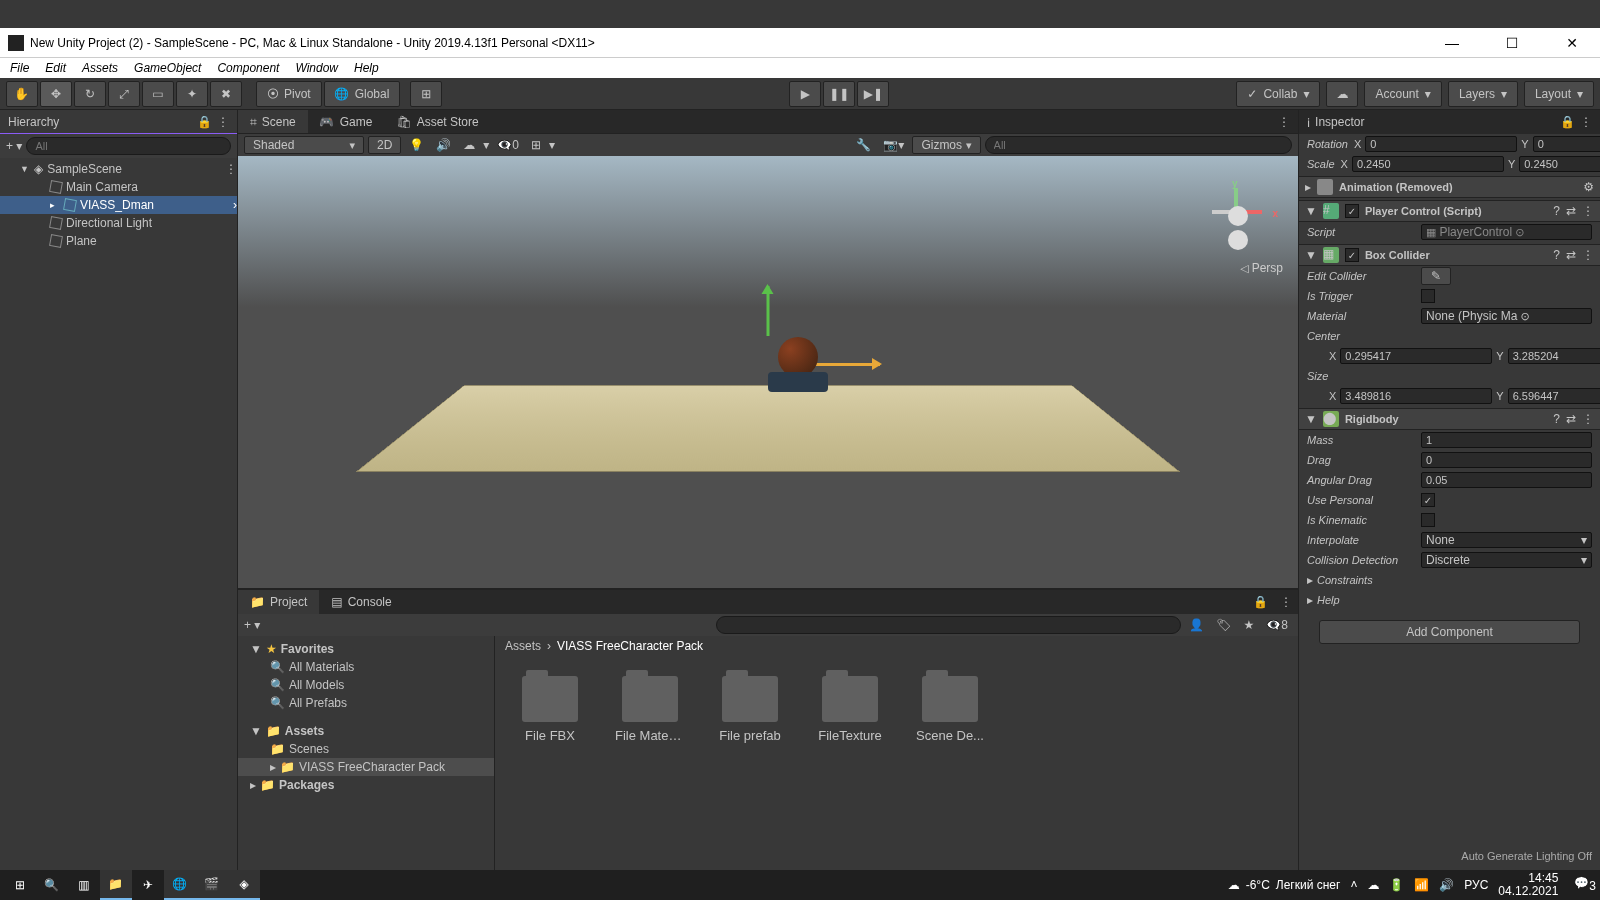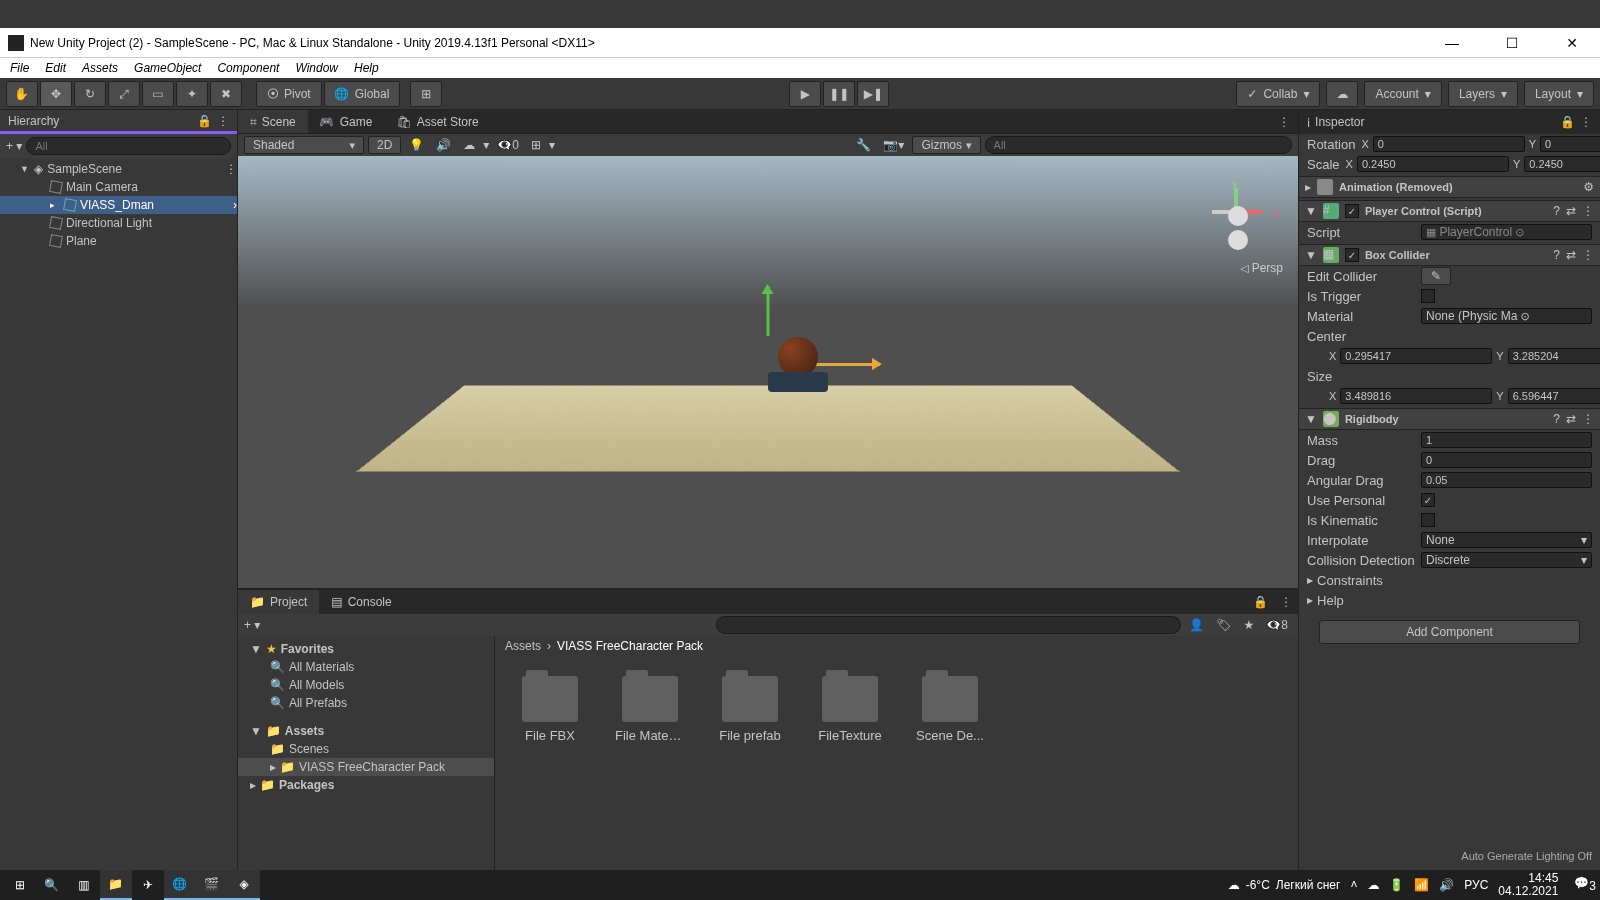--- a/index.html
+++ b/index.html
@@ -16,21 +16,21 @@
 .tool-btn.active { background: #5a5a5a; }
 .tool-group { display: flex; gap: 2px; }
 .tool-pill { height: 26px; background: #4b4b4b; border: 1px solid #222; border-radius: 2px; display: flex; align-items: center; padding: 0 10px; gap: 5px; cursor: pointer; }
 .spacer { flex: 1; }
 .play-controls { display: flex; gap: 2px; }
 .play-btn { width: 32px; height: 26px; background: #4b4b4b; border: 1px solid #222; border-radius: 2px; display: flex; align-items: center; justify-content: center; cursor: pointer; }
 .right-tools { display: flex; gap: 6px; }
 .dropdown-btn { height: 26px; background: #4b4b4b; border: 1px solid #222; border-radius: 2px; display: flex; align-items: center; padding: 0 10px; gap: 6px; cursor: pointer; }
 .main-area { display: flex; height: calc(100% - 82px - 30px); }
 .hierarchy-panel { width: 238px; background: #383838; border-right: 1px solid #222; display: flex; flex-direction: column; }
-.panel-tab { height: 24px; background: #282828; display: flex; align-items: center; padding: 0 8px; border-bottom: 3px solid #8b5cf6; gap: 5px; }
+.panel-tab { height: 24px; background: #282828; display: flex; align-items: center; padding: 0 8px; border-bottom: 1px solid #8b5cf6; gap: 5px; }
 .panel-tab.active { background: #383838; }
 .panel-header { height: 24px; display: flex; align-items: center; padding: 0 6px; gap: 4px; background: #3c3c3c; }
 .search-field { flex: 1; height: 18px; background: #2a2a2a; border: 1px solid #1a1a1a; border-radius: 10px; padding: 0 8px; color: #888; font-size: 11px; }
 .hierarchy-list { flex: 1; overflow-y: auto; padding: 2px 0; }
 .h-item { height: 18px; display: flex; align-items: center; padding-left: 20px; gap: 4px; cursor: pointer; }
 .h-item.selected { background: #3e5f8a; color: #fff; }
 .h-item.child { padding-left: 50px; }
 .h-arrow { width: 10px; font-size: 9px; }
 .cube-icon { width: 12px; height: 12px; border: 1px solid #888; transform: rotate(10deg); }
 .center-panel { flex: 1; display: flex; flex-direction: column; }
@@ -67,21 +67,21 @@
 .breadcrumb .current { color: #fff; }
 .proj-grid { flex: 1; display: flex; align-items: flex-start; padding: 20px; gap: 30px; }
 .proj-item { width: 70px; display: flex; flex-direction: column; align-items: center; gap: 6px; cursor: pointer; }
 .folder-thumb { width: 56px; height: 46px; background: #606060; border-radius: 3px; position: relative; }
 .folder-thumb::before { content: ''; position: absolute; top: -6px; left: 4px; width: 22px; height: 8px; background: #606060; border-radius: 2px 2px 0 0; }
 .proj-item-label { font-size: 13px; text-align: center; white-space: nowrap; overflow: hidden; text-overflow: ellipsis; width: 100%; }
 .proj-slider { height: 20px; display: flex; align-items: center; justify-content: flex-end; padding: 0 10px; }
 .inspector-panel { width: 302px; background: #383838; border-left: 1px solid #222; display: flex; flex-direction: column; overflow-y: auto; }
 .insp-tab { height: 24px; background: #282828; display: flex; align-items: center; padding: 0 8px; gap: 5px; }
 .insp-row { display: flex; align-items: center; padding: 2px 8px; gap: 4px; height: 20px; }
-.insp-label { width: 110px; font-size: 13px; }
+.insp-label { width: 110px; font-size: 11px; font-style: italic; }
 .insp-field { flex: 1; height: 16px; background: #2a2a2a; border: 1px solid #111; border-radius: 2px; padding: 0 4px; font-size: 11px; color: #c4c4c4; }
 .xyz-row { display: flex; align-items: center; gap: 2px; }
 .xyz-row .axis-label { font-size: 11px; padding: 0 2px; }
 .component-header { height: 22px; background: #414141; display: flex; align-items: center; padding: 0 6px; gap: 6px; border-top: 1px solid #222; border-bottom: 1px solid #222; margin-top: 2px; }
 .comp-icon { width: 16px; height: 16px; background: #5a7; border-radius: 2px; }
 .comp-title { flex: 1; font-weight: bold; font-size: 11px; }
 .checkbox { width: 14px; height: 14px; background: #2a2a2a; border: 1px solid #111; display: flex; align-items: center; justify-content: center; font-size: 10px; }
 .add-component-btn { margin: 10px 20px; height: 24px; background: #4b4b4b; border: 1px solid #222; border-radius: 3px; display: flex; align-items: center; justify-content: center; cursor: pointer; }
 .status-bar { position: absolute; bottom: 30px; right: 8px; height: 20px; font-size: 11px; color: #aaa; }
 .taskbar { position: absolute; bottom: 0; left: 0; right: 0; height: 30px; background: #1f1f1f; display: flex; align-items: center; padding: 0 4px; color: #fff; }

